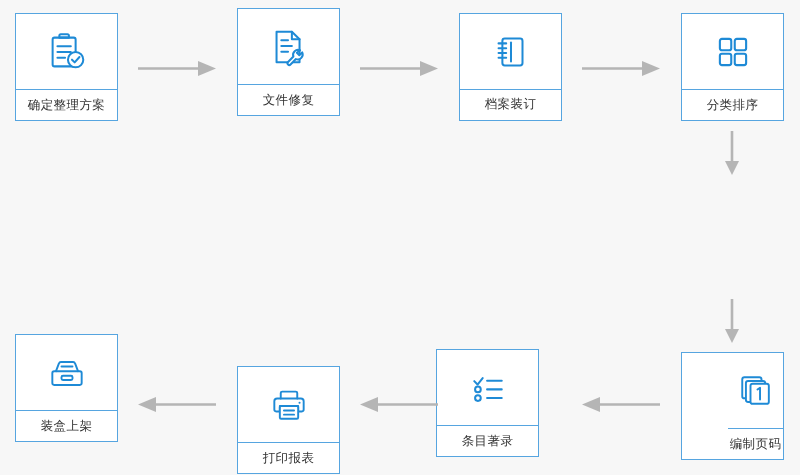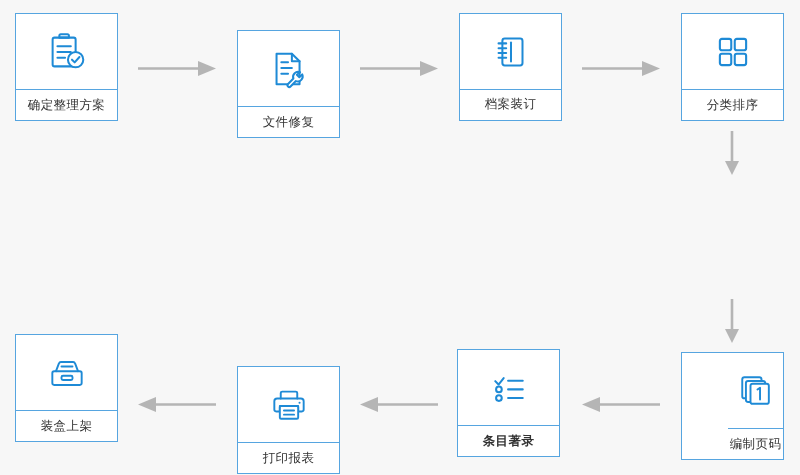--- a/index.html
+++ b/index.html
@@ -72,21 +72,21 @@
         <line x1="14" y1="18" x2="28" y2="18"></line>
         <line x1="14" y1="24" x2="28" y2="24"></line>
         <line x1="14" y1="30" x2="22" y2="30"></line>
         <circle cx="33" cy="32" r="8" fill="#ffffff"></circle>
         <polyline points="29.2,32 32,34.8 37,29.2"></polyline>
       </svg>
     </div>
     <div class="card-label">确定整理方案</div>
   </div>
 
-  <div class="card" style="left:237px; top:30px;">
+  <div class="card" style="left:237px; top:8px;">
     <div class="card-icon">
       <svg width="46" height="46" viewBox="0 0 48 48" fill="none" stroke="#1e8ad6" stroke-width="2.1" stroke-linecap="round" stroke-linejoin="round">
         <path d="M11 8 h16 l8 8 v24 h-24 z"></path>
         <polyline points="27,8 27,16 35,16"></polyline>
         <line x1="16" y1="17" x2="23" y2="17"></line>
         <line x1="16" y1="23" x2="27" y2="23"></line>
         <line x1="16" y1="29" x2="23" y2="29"></line>
         <path d="M35.6 27.4 a5.2 5.2 0 0 0 -7 6.6 l-5.6 5.6 a1.8 1.8 0 0 0 2.6 2.6 l5.6 -5.6 a5.2 5.2 0 0 0 6.6 -7 l-3 3 l-2.6 -2.6 z" fill="#ffffff"></path>
       </svg>
     </div>
@@ -125,21 +125,21 @@
       <svg width="44" height="44" viewBox="0 0 48 48" fill="none" stroke="#1e8ad6" stroke-width="2.1" stroke-linecap="round" stroke-linejoin="round">
         <rect x="9" y="9" width="21" height="23" rx="2.4" fill="#ffffff"></rect>
         <rect x="13" y="13" width="21" height="23" rx="2.4" fill="#ffffff"></rect>
         <rect x="18" y="16" width="20" height="22" rx="2.4" fill="#ffffff"></rect>
         <path d="M25.6 22.4 L28.4 20.6 L28.4 33.4" stroke-linejoin="round"></path>
       </svg>
     </div>
     <div class="card-label">编制页码</div>
   </div>
 
-  <div class="card" style="left:457px; top:349px;font-weight:bold;">
+  <div class="card" style="left:436px; top:349px;">
     <div class="card-icon">
       <svg width="44" height="44" viewBox="0 0 48 48" fill="none" stroke="#1e8ad6" stroke-width="2.2" stroke-linecap="round" stroke-linejoin="round">
         <polyline points="9,16.5 12.6,20.2 18.2,13.2"></polyline>
         <circle cx="13" cy="25.5" r="3.1"></circle>
         <circle cx="13" cy="35" r="3.1"></circle>
         <line x1="23" y1="16" x2="39" y2="16"></line>
         <line x1="23" y1="25.5" x2="39" y2="25.5"></line>
         <line x1="23" y1="35" x2="39" y2="35"></line>
       </svg>
     </div>

